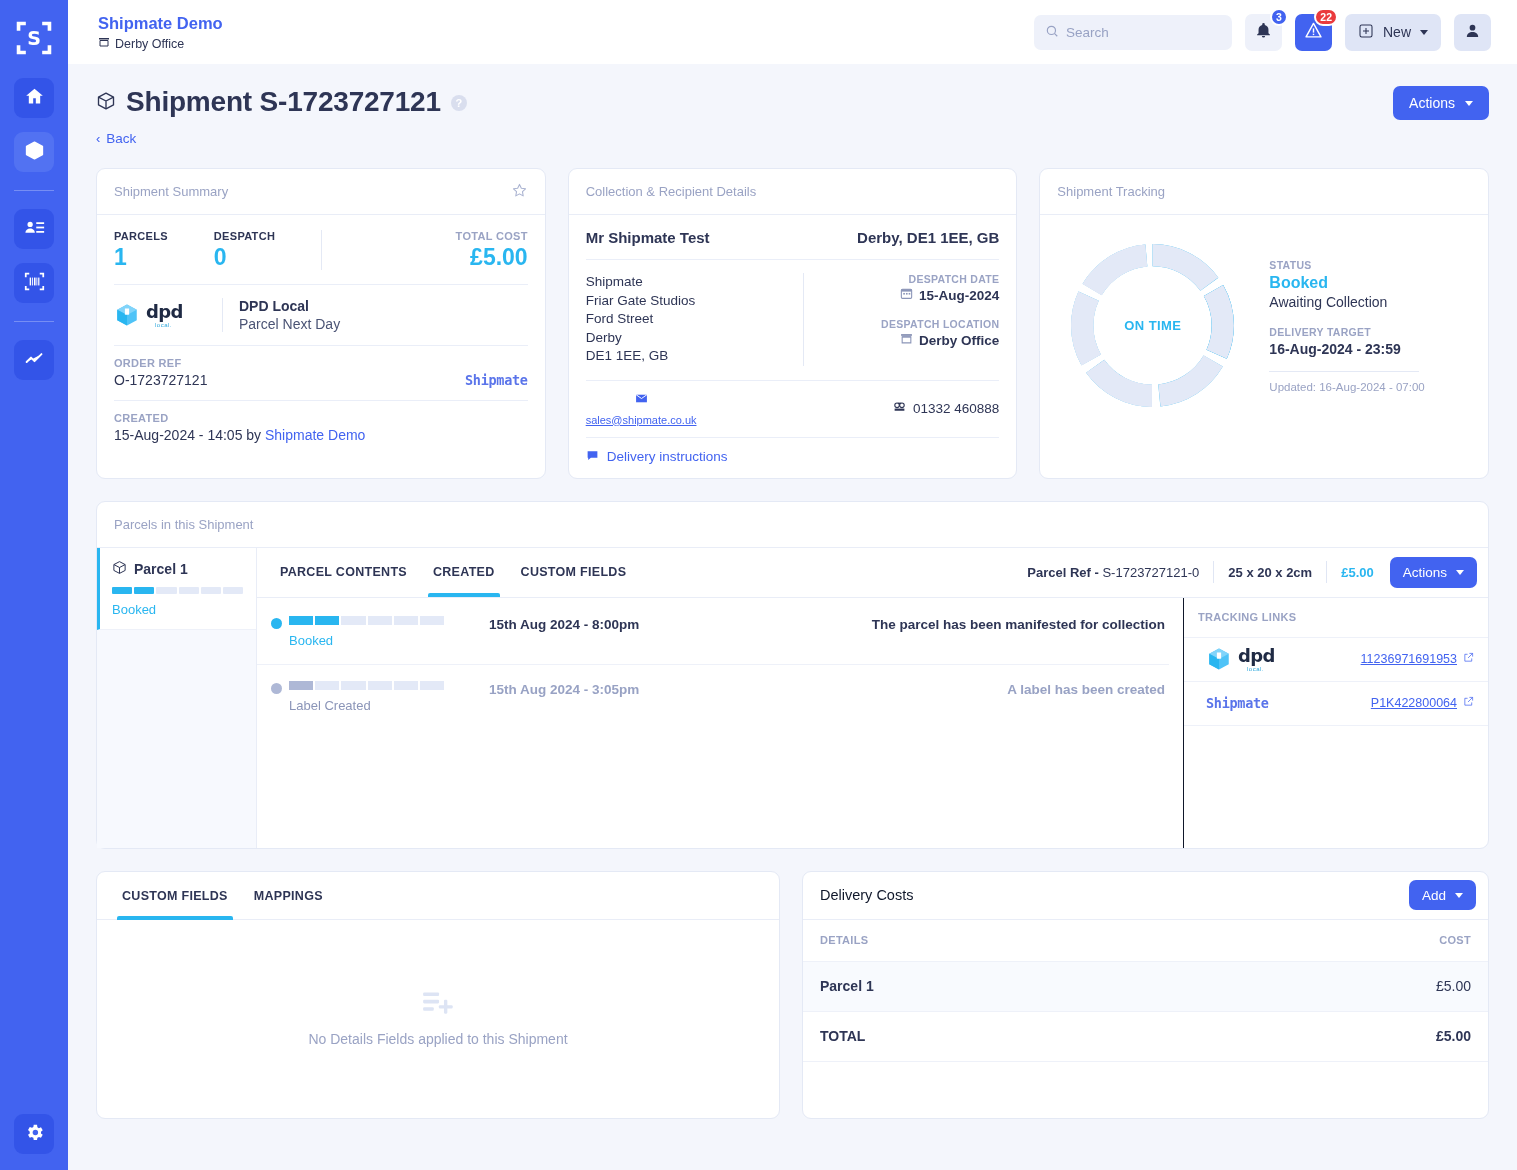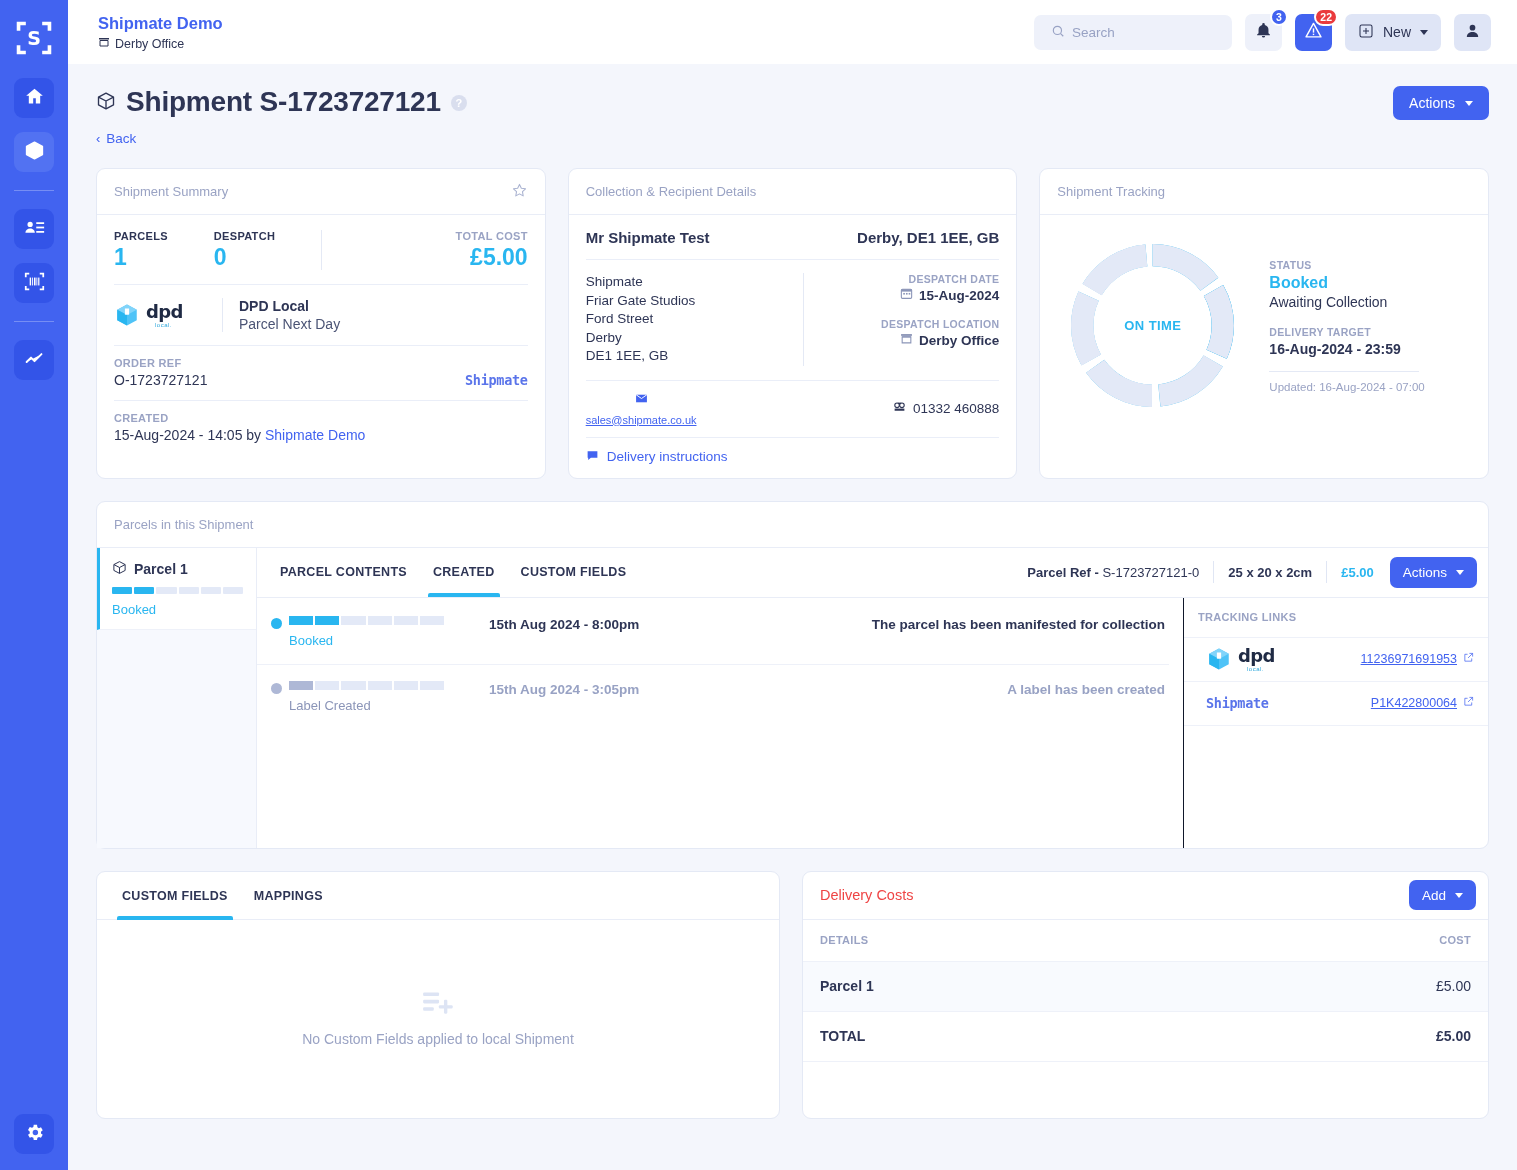--- a/index.html
+++ b/index.html
@@ -40,21 +40,21 @@
     padding: 0 26px 0 30px; flex: 0 0 64px;
   }
   .brand { display: flex; flex-direction: column; justify-content: center; }
   .brand-name { color: #4263f0; font-size: 16.5px; font-weight: bold; line-height: 20px; }
   .brand-sub { display: flex; align-items: center; gap: 5px; color: #2e3555; font-size: 12.5px; margin-top: 3px; }
   .brand-sub svg { width: 12px; height: 12px; fill: #2e3555; }
   .top-spacer { flex: 1 1 auto; }
   .top-right { display: flex; align-items: center; gap: 13px; }
   .searchbox {
     width: 198px; height: 35px; background: #eef1fa; border-radius: 7px;
-    display: flex; align-items: center; padding: 0 9px 0 17px; gap: 7px;
+    display: flex; align-items: center; padding: 0 9px 0 11px; gap: 7px;
   }
   .searchbox svg { width: 14px; height: 14px; stroke: #98a2c4; fill: none; stroke-width: 2; }
   .search-input {
     border: none; background: transparent; outline: none; flex: 1 1 auto;
     font-family: "Liberation Sans", sans-serif; font-size: 13.5px; color: #555f85;
   }
   .search-input::placeholder { color: #98a2c4; }
   .slash-key {
     width: 19px; height: 21px; border: 1px solid #d3daed; border-radius: 4px;
     display: flex; align-items: center; justify-content: center;
@@ -218,21 +218,21 @@
   
   .row2 { display: flex; gap: 22px; margin-top: 22px; }
   .cf-card { flex: 0 0 684px; height: 248px; display: flex; flex-direction: column; }
   .dc-card { flex: 1 1 auto; height: 248px; }
   .cf-tabs { display: flex; border-bottom: 1px solid #e9edf7; height: 48px; padding-left: 12px; }
   .cftab { padding: 0 13px; height: 48px; line-height: 48px; font-size: 12.5px; font-weight: bold; color: #2e3555; letter-spacing: .3px; cursor: pointer; position: relative; }
   .cftab.active::after { content:""; position:absolute; left: 8px; right: 8px; bottom: 0; height: 4px; background: #29b6f0; border-radius: 2px 2px 0 0; }
   .cf-empty { flex: 1 1 auto; display: flex; flex-direction: column; align-items: center; justify-content: center; gap: 12px; }
   .cf-empty .txt { color: #9aa3c4; font-size: 14px; }
   .dc-head { height: 48px; display: flex; align-items: center; padding: 0 12px 0 17px; border-bottom: 1px solid #e9edf7; }
-  .dc-head .ttl { color: #ef4444; font-size: 14.5px; flex: 1 1 auto; }
+  .dc-head .ttl { color: #0f172a; font-size: 14.5px; flex: 1 1 auto; }
   .add-btn { background: #4263f0; color: #fff; border-radius: 7px; height: 30px; padding: 0 13px; display:flex; align-items:center; gap:9px; font-size: 13.5px; cursor:pointer; }
   .dc-colhead { height: 42px; display: flex; align-items: center; padding: 0 17px; font-size: 11px; font-weight: bold; color: #9aa3c4; letter-spacing: .3px; border-bottom: 1px solid #eef1f9; }
   .dc-colhead .c2 { margin-left: auto; }
   .dc-row { height: 50px; display: flex; align-items: center; padding: 0 17px; font-size: 14px; border-bottom: 1px solid #eef1f9; }
   .dc-row .d { font-weight: bold; color: #2e3555; }
   .dc-row .c { margin-left: auto; color: #2e3555; }
   .dc-row.total .c { font-weight: bold; }
   .dc-row.alt { background: #f8fafe; }
 </style>
 </head>
@@ -738,21 +738,21 @@
           <div class="cf-empty">
             <span>
               <svg viewBox="0 0 32 24" width="34" height="26" fill="#dde4f4">
                 <rect x="2" y="2" width="15" height="3.4" rx="1"></rect>
                 <rect x="2" y="9" width="15" height="3.4" rx="1"></rect>
                 <rect x="2" y="16" width="10" height="3.4" rx="1"></rect>
                 <rect x="21.6" y="9" width="3.2" height="13" rx="1"></rect>
                 <rect x="16.8" y="14" width="13" height="3.2" rx="1"></rect>
               </svg>
             </span>
-            <div class="txt">No Custom Fields applied to local Shipment</div>
+            <div class="txt">No Details Fields applied to this Shipment</div>
           </div>
         </div>
 
         <div class="card dc-card">
           <div class="dc-head">
             <span class="ttl">Delivery Costs</span>
             <div class="add-btn">
               <span>Add</span>
               <span class="caret white"></span>
             </div>

